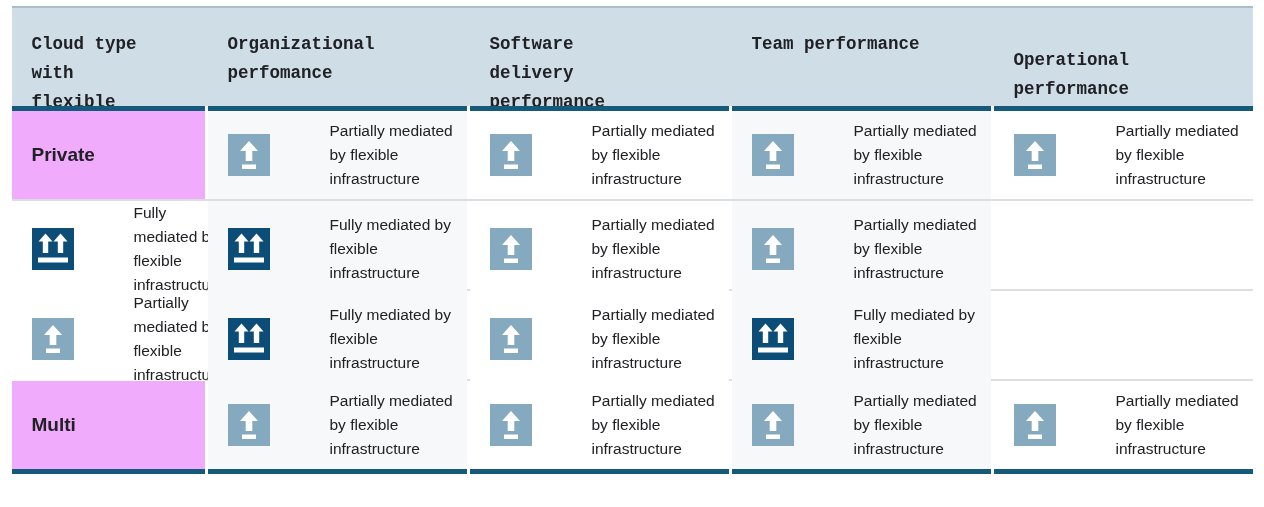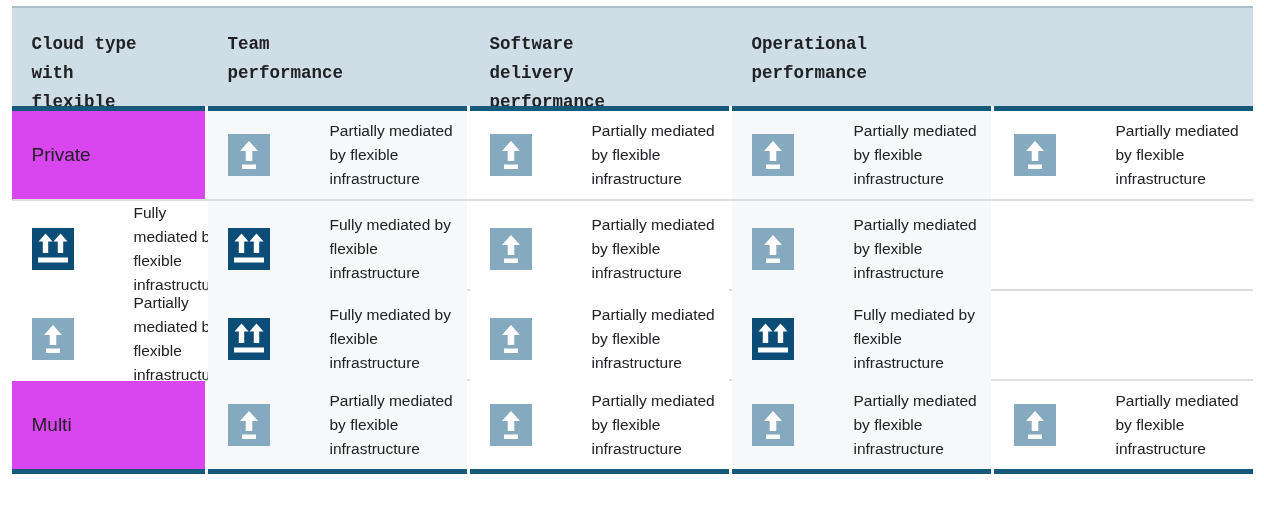--- a/index.html
+++ b/index.html
@@ -15,47 +15,50 @@
   .hcell:nth-child(2) .hlabel{max-width:155px;}
   .hcell:nth-child(3) .hlabel{max-width:120px;}
   .hcell:nth-child(4) .hlabel{max-width:205px;}
   .hcell:nth-child(5) .hlabel{max-width:160px;margin-top:16px;}
   
   .hline .seg{height:5px;background:var(--divider,#15597b);}
   
   .body-row{height:88px;}
   .body-row + .body-row{border-top:2px solid var(--rowline,#dcdedf);}
   .cell{display:flex;align-items:center;box-sizing:border-box;}
-  .label-cell{padding-left:20px;background:#d946ef;}
+  .label-cell{padding-left:20px;background:#f0abfc;font-weight:bold;}
   .row-label{font-size:19px;}
   .perf-cell{padding-left:20px;background:#ffffff;gap:44px;}
   .body-row > .perf-cell:nth-child(2),
   .body-row > .perf-cell:nth-child(4){background:var(--altcol,#f7f8f9);}
   .icon{width:42px;height:42px;flex:0 0 42px;display:block;}
   .icon svg{display:block;width:42px;height:42px;}
   .perf-cell.partial .icon{background:var(--partial,#85aabf);}
   .perf-cell.full .icon{background:var(--full,#0b4d77);}
   .cell-text{margin-left:16px;font-size:15.5px;line-height:24px;max-width:182px;}
 </style>
 </head>
 <body>
 
 <div class="table-wrap">
   <div class="header grid">
   <div class="hcell">
     <span class="hlabel">Cloud type with flexible infrastructure</span>
   </div>
 
+  <div class="hcell">
+    <span class="hlabel">Organizational perfomance</span>
+  </div>
+
+  <div class="hcell">
+    <span class="hlabel">Software delivery performance</span>
+  </div>
 
   <div class="hcell">
     <span class="hlabel">Team performance</span>
-  </div>
-
-  <div class="hcell">
-    <span class="hlabel">Software delivery performance</span>
   </div>
 
   <div class="hcell">
     <span class="hlabel">Operational performance</span>
   </div>
 </div>
   <div class="hline grid">
       <div class="seg"></div>
       <div class="seg"></div>
       <div class="seg"></div>

